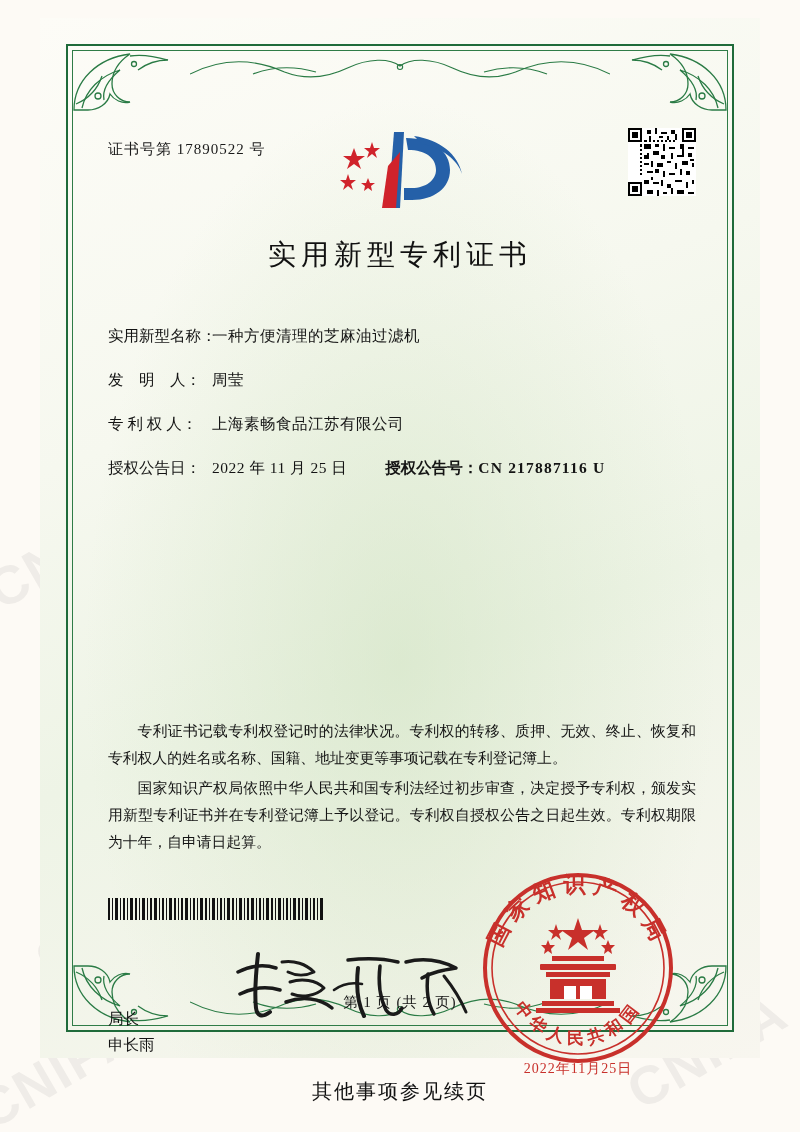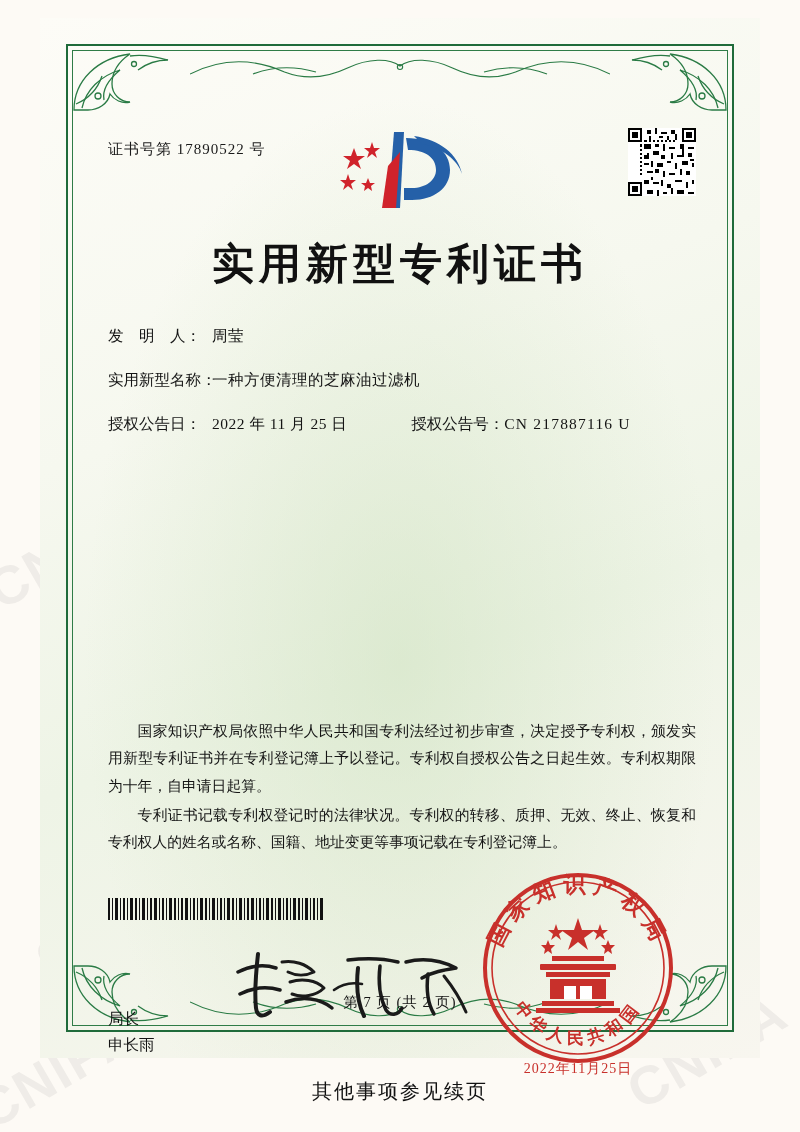--- a/index.html
+++ b/index.html
@@ -130,22 +130,22 @@
     width: 140px;
     height: 86px;
   }
   .emblem svg { display: block; width: 100%; height: 100%; }
 
   .main-title {
     position: absolute;
     left: 0; right: 0;
     top: 158px;
     text-align: center;
-    font-size: 42px;
-    font-weight: bold;
+    font-size: 28px;
+    font-weight: normal;
     letter-spacing: 5px;
     color: #111;
     font-family: "DejaVu Serif", "Liberation Serif", serif;
   }
 
   .fields {
     position: absolute;
     left: 8px;
     right: 0;
     top: 248px;
@@ -159,21 +159,21 @@
   }
   .f-label {
     display: inline-block;
     width: 104px;
     letter-spacing: 0px;
   }
   .f-val { letter-spacing: 0.5px; }
   .f-val.mono { font-family: "Liberation Serif", serif; letter-spacing: 1.2px; }
 
   .row-split { white-space: nowrap; }
-  .row-split .seg2 { margin-left: 64px; }
+  .row-split .seg2 { margin-left: 38px; font-weight: bold; }
 
   .paragraphs {
     position: absolute;
     left: 8px;
     right: 4px;
     top: 640px;
     font-size: 14.8px;
     line-height: 1.85;
     color: #141414;
     text-align: justify;
@@ -446,33 +446,36 @@
           <rect x="8" y="13" width="1" height="2"></rect>
             <rect x="11" y="24" width="1" height="1"></rect>
         </g>
       </svg>
     </div>
 
     <div class="main-title">实用新型专利证书</div>
 
     <div class="fields">
       <div class="field-row">
+        <span class="f-label">实用新型名称：</span><span class="f-val">一种方便清理的芝麻油过滤机</span>
+      </div>
+      <div class="field-row">
         <span class="f-label">发　明　人：</span><span class="f-val">周莹</span>
       </div>
       <div class="field-row">
-        <span class="f-label">实用新型名称：</span><span class="f-val">一种方便清理的芝麻油过滤机</span>
+        <span class="f-label">专 利 权 人：</span><span class="f-val">上海素畅食品江苏有限公司</span>
       </div>
       <div class="field-row row-split">
         <span class="seg1"><span class="f-label">授权公告日：</span><span class="f-val">2022 年 11 月 25 日</span></span><span class="seg2"><span>授权公告号：</span><span class="f-val mono">CN 217887116 U</span></span>
       </div>
     </div>
 
     <div class="paragraphs">
+      <p>专利证书记载专利权登记时的法律状况。专利权的转移、质押、无效、终止、恢复和专利权人的姓名或名称、国籍、地址变更等事项记载在专利登记簿上。</p>
       <p>国家知识产权局依照中华人民共和国专利法经过初步审查，决定授予专利权，颁发实用新型专利证书并在专利登记簿上予以登记。专利权自授权公告之日起生效。专利权期限为十年，自申请日起算。</p>
-      <p>专利证书记载专利权登记时的法律状况。专利权的转移、质押、无效、终止、恢复和专利权人的姓名或名称、国籍、地址变更等事项记载在专利登记簿上。</p>
     </div>
 
     <div class="barcode">
       <svg viewBox="0 0 218 22" preserveAspectRatio="none" shape-rendering="crispEdges">
         <rect width="218" height="22" fill="none"></rect>
         <g fill="#111">
           <rect x="0" y="0" width="2" height="22"></rect>
             <rect x="4" y="0" width="1" height="22"></rect>
           <rect x="7" y="0" width="3" height="22"></rect>
             <rect x="12" y="0" width="1" height="22"></rect>
@@ -586,17 +589,17 @@
           <rect x="86" y="118" width="12" height="13" fill="#ffffff"></rect>
           <rect x="102" y="118" width="12" height="13" fill="#ffffff"></rect>
           <rect x="64" y="133" width="72" height="5"></rect>
           <rect x="58" y="140" width="84" height="5"></rect>
           <rect x="74" y="88" width="52" height="5"></rect>
         </g>
       </svg>
     </div>
     <div class="seal-date">2022年11月25日</div>
 
-    <div class="page-num">第 7 页 (共 2 页)</div>
+    <div class="page-num">第 1 页 (共 2 页)</div>
   </div>
 </div>
 
 <div class="footer-note">其他事项参见续页</div>
 
 </body></html>

